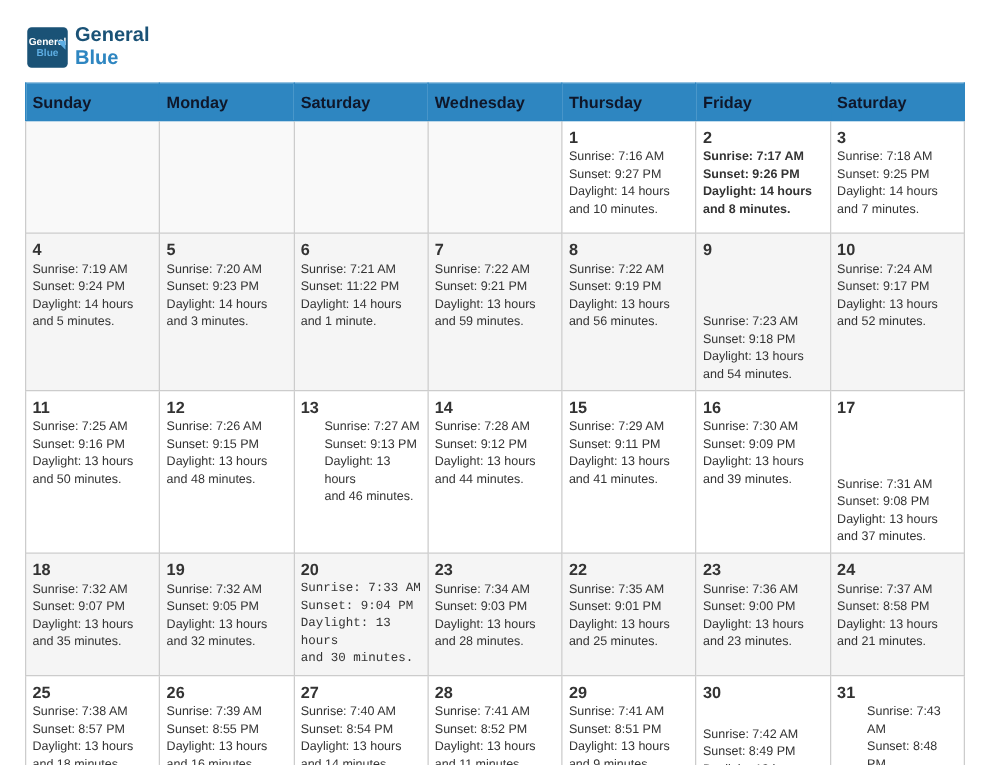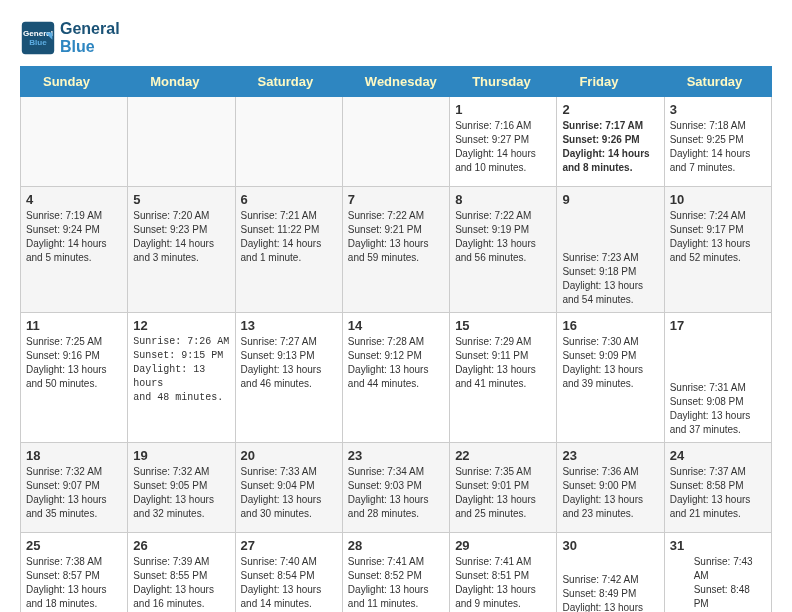--- a/index.html
+++ b/index.html
@@ -37,24 +37,24 @@
       font-size: 15px;
       color: #555;
     }
     table {
       width: 100%;
       border-collapse: collapse;
       table-layout: fixed;
     }
     thead th {
       background-color: #2e86c1;
-      color: #fef9c3;
+      color: #0f172a;
       font-size: 13px;
       font-weight: bold;
-      padding: 7px 22px;
+      padding: 7px 5px;
       text-align: left;
       border: 1px solid #2e86c1;
     }
     tbody td {
       border: 1px solid #ccc;
       vertical-align: top;
       padding: 5px;
       font-size: 10.5px;
       color: #333;
       height: 90px;
@@ -195,28 +195,28 @@
       <tr>
         <td>
           <span class="day-number">11</span>
           <div class="cell-content" style="white-space: pre-line;">Sunrise: 7:25 AM
 Sunset: 9:16 PM
 Daylight: 13 hours
 and 50 minutes.</div>
         </td>
         <td>
           <span class="day-number">12</span>
-          <div class="cell-content" style="white-space: pre-line; font-family: Liberation Mono, monospace;">Sunrise: 7:26 AM
+          <div class="cell-content" style="white-space: pre-line;">Sunrise: 7:26 AM
 Sunset: 9:15 PM
 Daylight: 13 hours
 and 48 minutes.</div>
         </td>
         <td>
           <span class="day-number">13</span>
-          <div class="cell-content" style="white-space: pre-line;">Sunrise: 7:27 AM
+          <div class="cell-content" style="white-space: pre-line; margin-left: 19px;">Sunrise: 7:27 AM
 Sunset: 9:13 PM
 Daylight: 13 hours
 and 46 minutes.</div>
         </td>
         <td>
           <span class="day-number">14</span>
           <div class="cell-content" style="white-space: pre-line;">Sunrise: 7:28 AM
 Sunset: 9:12 PM
 Daylight: 13 hours
 and 44 minutes.</div>
@@ -253,21 +253,21 @@
         </td>
         <td>
           <span class="day-number">19</span>
           <div class="cell-content" style="white-space: pre-line;">Sunrise: 7:32 AM
 Sunset: 9:05 PM
 Daylight: 13 hours
 and 32 minutes.</div>
         </td>
         <td>
           <span class="day-number">20</span>
-          <div class="cell-content" style="white-space: pre-line;">Sunrise: 7:33 AM
+          <div class="cell-content" style="white-space: pre-line; font-family: Liberation Mono, monospace;">Sunrise: 7:33 AM
 Sunset: 9:04 PM
 Daylight: 13 hours
 and 30 minutes.</div>
         </td>
         <td>
           <span class="day-number">23</span>
           <div class="cell-content" style="white-space: pre-line;">Sunrise: 7:34 AM
 Sunset: 9:03 PM
 Daylight: 13 hours
 and 28 minutes.</div>

